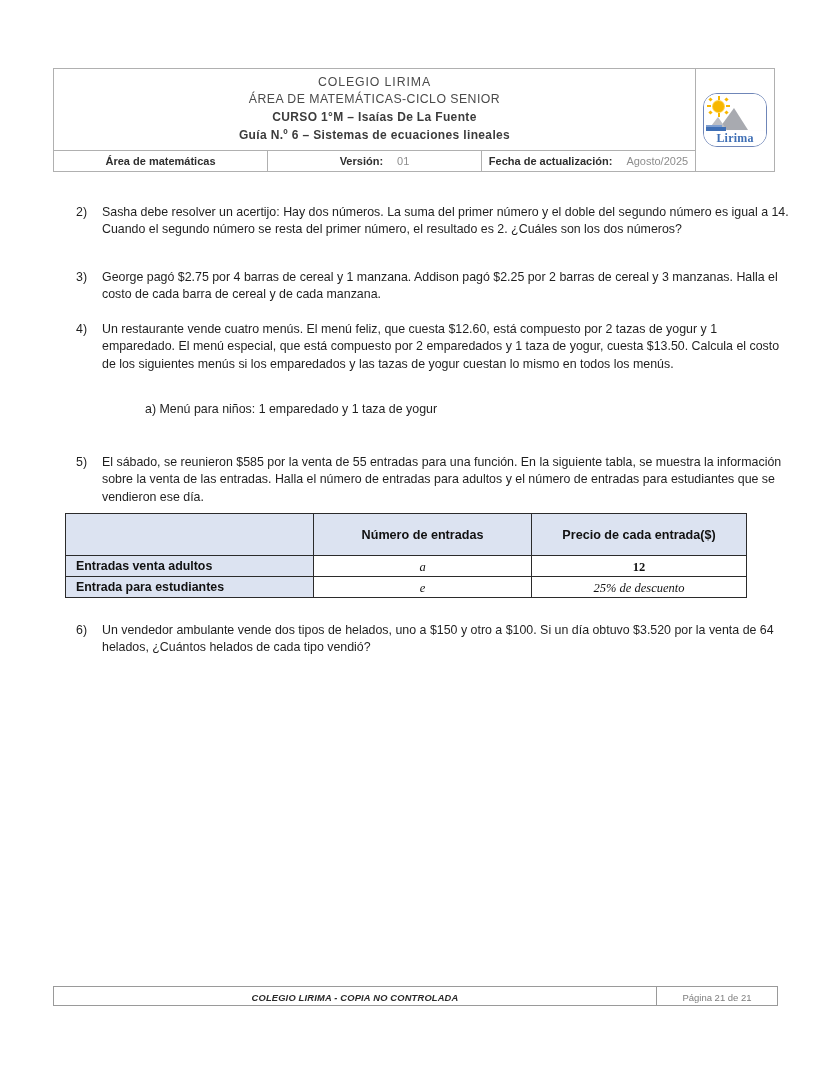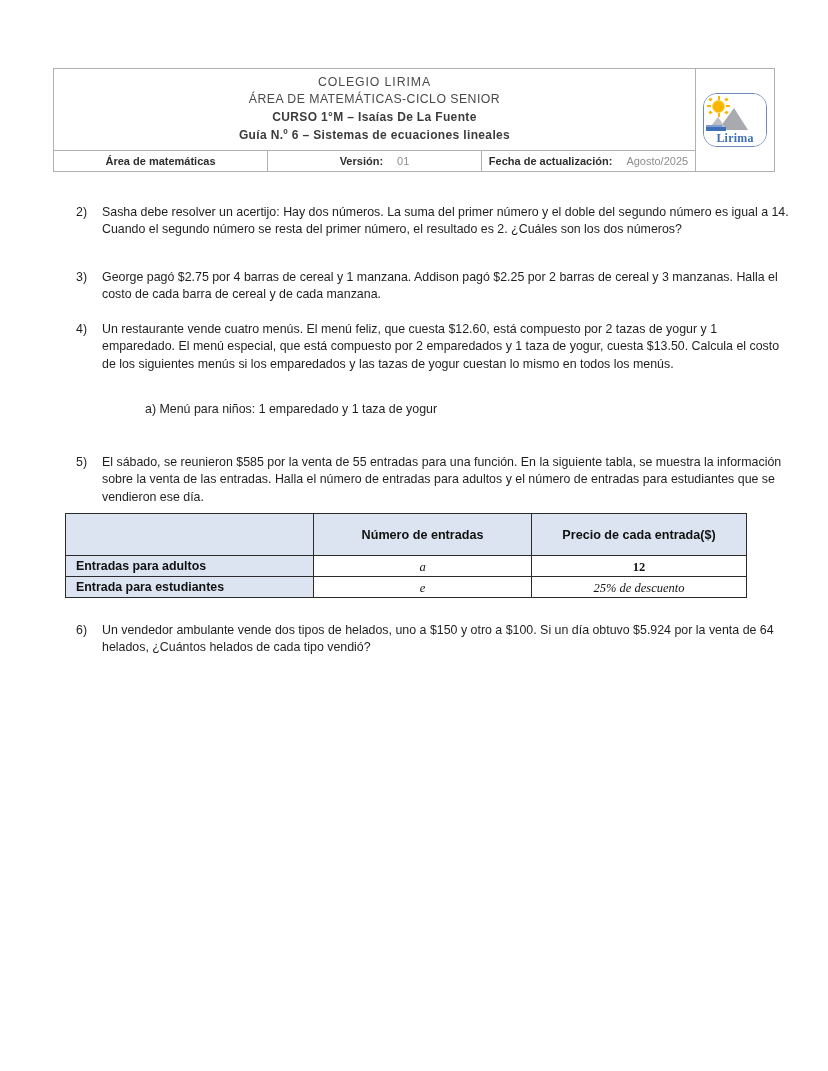--- a/index.html
+++ b/index.html
@@ -355,33 +355,45 @@
       </colgroup>
       <thead>
         <tr class="dt-head">
           <th class="blank"></th>
           <th>Número de entradas</th>
           <th>Precio de cada entrada($)</th>
         </tr>
       </thead>
       <tbody>
         <tr>
-          <td class="rowhead">Entradas para adultos</td>
+          <td class="rowhead">Entradas venta adultos</td>
           <td><span class="mathv">a</span></td>
           <td><span class="plainv">12</span></td>
         </tr>
         <tr>
           <td class="rowhead">Entrada para estudiantes</td>
           <td><span class="mathv">e</span></td>
           <td><span class="mathv">25% de descuento</span></td>
         </tr>
       </tbody>
     </table>
 
     <div class="q" id="q6">
       <div class="num">6)</div>
-      <div class="body">Un vendedor ambulante vende dos tipos de helados, uno a $150 y otro a $100. Si un día obtuvo $5.924 por la venta de 64 helados, ¿Cuántos helados de cada tipo vendió?</div>
+      <div class="body">Un vendedor ambulante vende dos tipos de helados, uno a $150 y otro a $100. Si un día obtuvo $3.520 por la venta de 64 helados, ¿Cuántos helados de cada tipo vendió?</div>
     </div>
 
   </div>
 
+  <table class="footer-table">
+    <tbody>
+        <tr>
+      <td class="f1">
+        <span class="foot-main">COLEGIO LIRIMA -  COPIA NO CONTROLADA</span>
+      </td>
+      <td class="f2">
+        <span class="foot-page">Página 21 de 21</span>
+      </td>
+    </tr>
+  </tbody>
+    </table>
 
 </div>
 
 </body></html>

